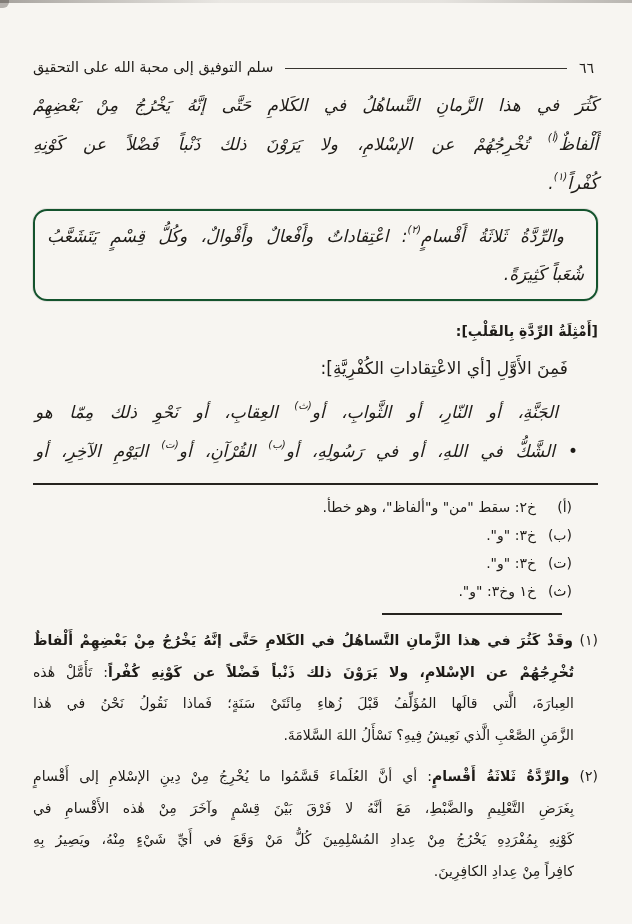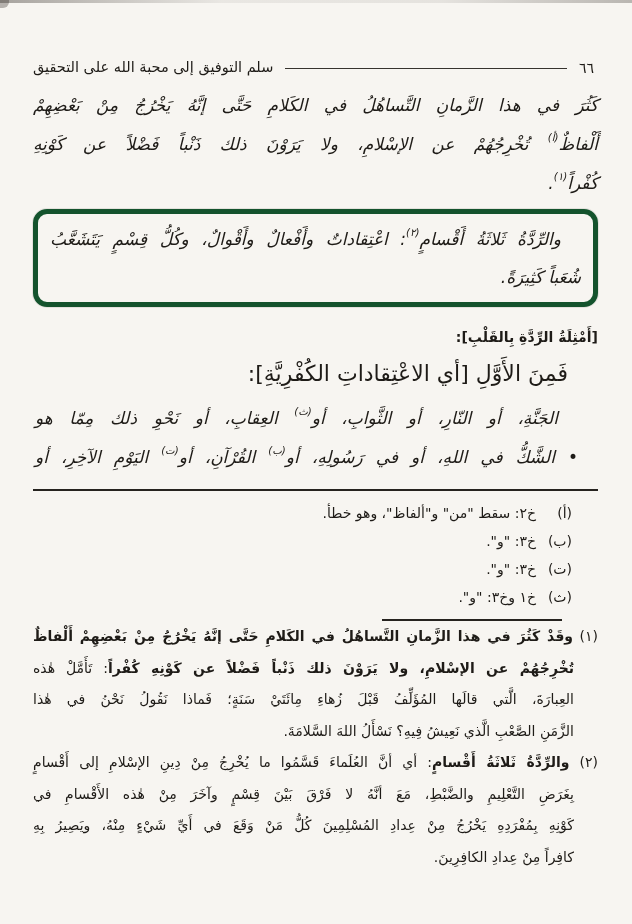--- a/index.html
+++ b/index.html
@@ -23,41 +23,41 @@
 
   
   .matn{font-size:17px;font-style:italic;}
   .tl{line-height:39px;text-align:justify;text-align-last:start;white-space:nowrap0;}
   .tl.fill{text-align-last:justify;}
   sup{font-size:.60em;line-height:0;position:relative;top:-2px;}
   .b{font-weight:bold;}
 
   .para1{margin-top:10px;}
 
-  .boxed{margin-top:6px;border:5px solid #14532d;border-radius:14px;
+  .boxed{margin-top:6px;border:2px solid #14532d;border-radius:14px;
     padding:6px 12px 6px 12px;box-shadow:0 0 0 1px rgba(84,81,75,.12);}
   .boxed .tl{line-height:38px;}
   .boxed .tl:first-child{text-indent:20px;}
 
   .heading{margin-top:16px;font-size:14px;font-weight:bold;line-height:28px;}
-  .subheading{margin-top:8px;font-size:22px;line-height:30px;text-indent:30px;}
+  .subheading{margin-top:8px;font-size:17px;line-height:30px;text-indent:30px;}
 
   .bullet{margin-top:10px;padding-left:2px;padding-right:20px;}
   .bullet .tl:first-child{text-indent:20px;}
 
   .sep-full{margin-top:12px;border-top:2px solid #26231f;height:0;}
 
   
   .vnotes{margin-top:8px;padding-right:26px;font-size:14px;}
   .vnote{line-height:28px;}
   .vnote .vlabel{display:inline-block;min-width:26px;margin-left:10px;}
   .sep-short{width:180px;border-top:2px solid #26231f;height:0;margin:8px 36px 0 auto;}
 
   
-  .footnote{font-size:14px;padding-right:24px;}
+  .footnote{margin-top:10px;font-size:14px;padding-right:24px;}
   .footnote .tl{line-height:31.5px;}
   .footnote .tl:first-child{text-indent:-24px;}
 </style>
 </head>
 <body>
 
 <div class="scan-edge"></div>
 <div class="scan-corner"></div>
 
 <div class="page">

